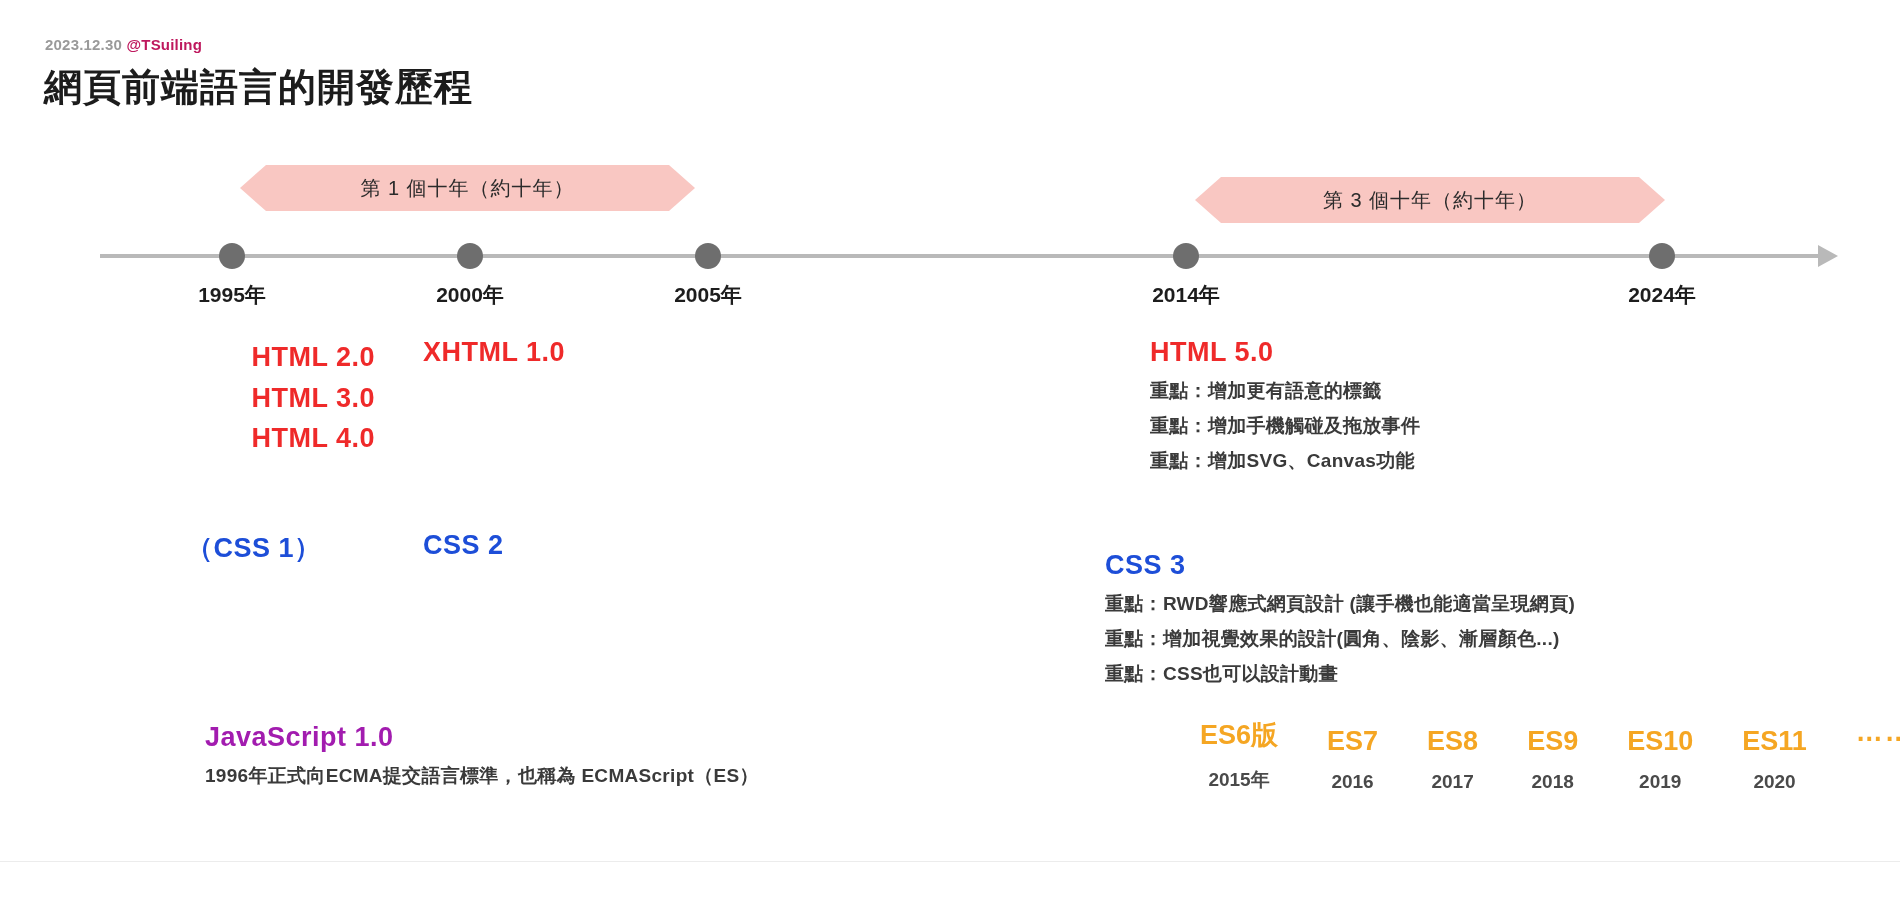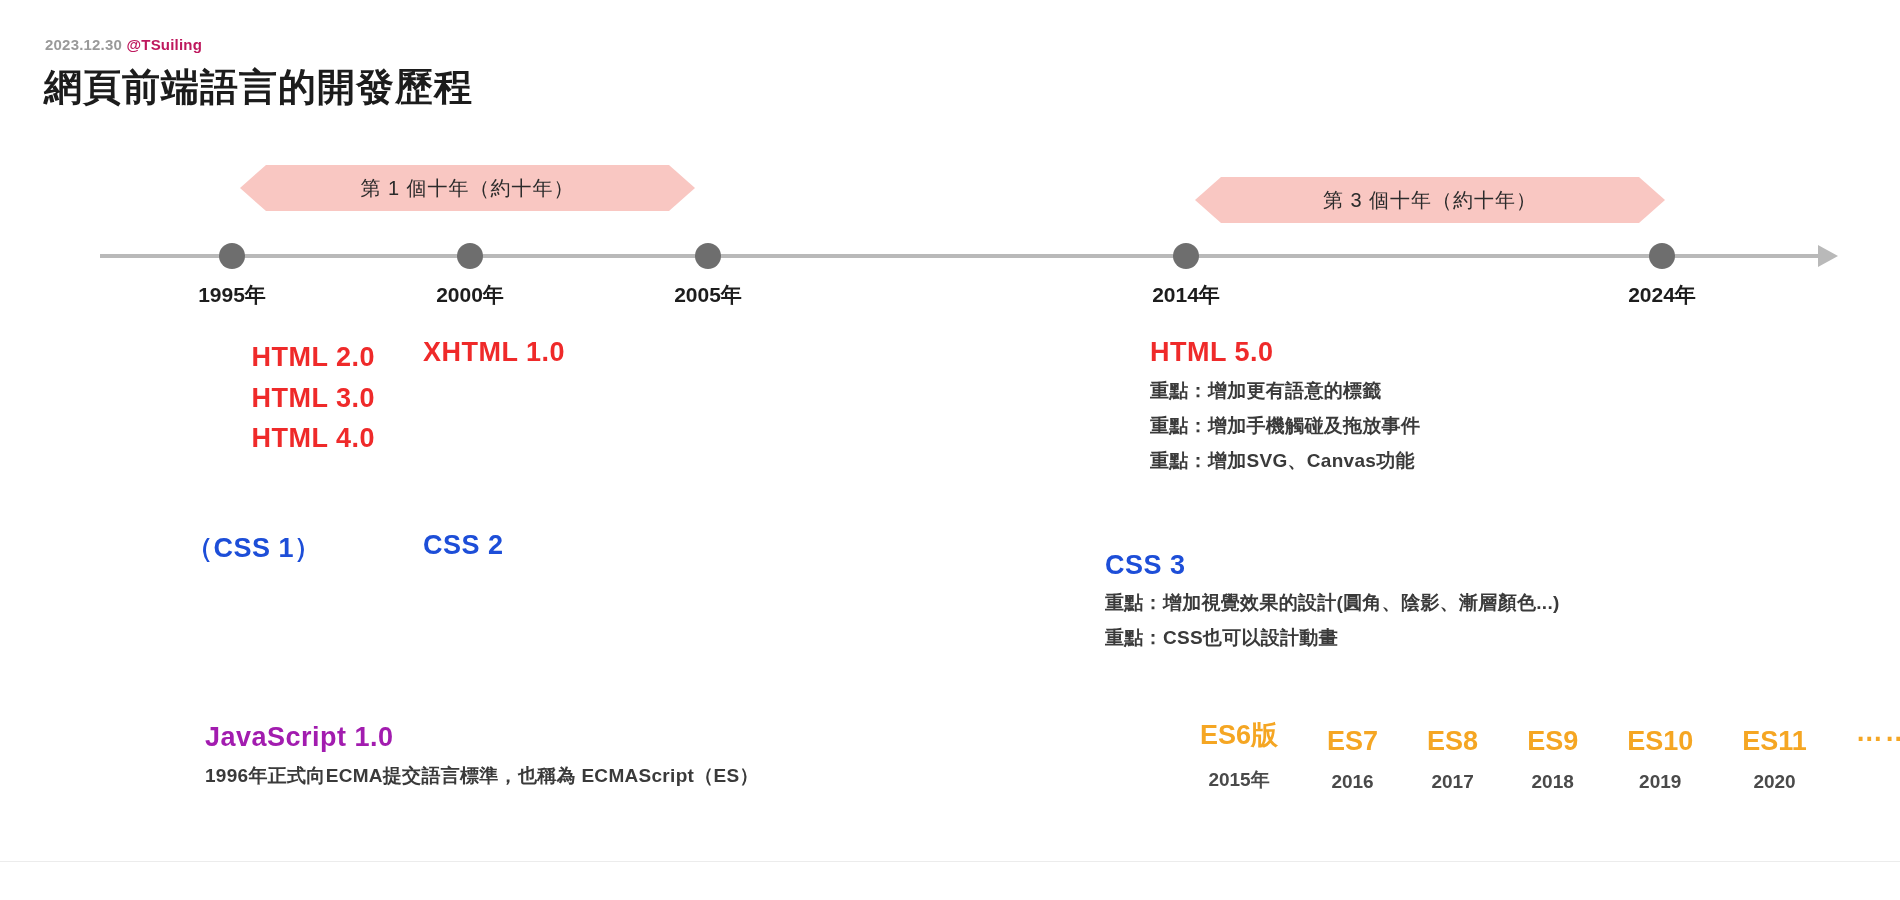--- a/index.html
+++ b/index.html
@@ -132,20 +132,21 @@
   </div>
 
   <div class="block" style="left:186px; top:530px;">
     <div class="head-css">（CSS 1）</div>
   </div>
   <div class="block" style="left:423px; top:530px;">
     <div class="head-css">CSS 2</div>
   </div>
   <div class="block" style="left:1105px; top:530px;margin-top:20px;">
     <div class="head-css">CSS 3</div>
+    <div class="note">重點：RWD響應式網頁設計 (讓手機也能適當呈現網頁)</div>
     <div class="note tight">重點：增加視覺效果的設計(圓角、陰影、漸層顏色...)</div>
     <div class="note tight">重點：CSS也可以設計動畫</div>
   </div>
 
   <div class="block" style="left:205px; top:722px;">
     <div class="head-js">JavaScript 1.0</div>
     <div class="note">1996年正式向ECMA提交語言標準，也稱為 ECMAScript（ES）</div>
   </div>
 
   <div class="es-row" style="left:1200px; top:717px;gap:27px;">

